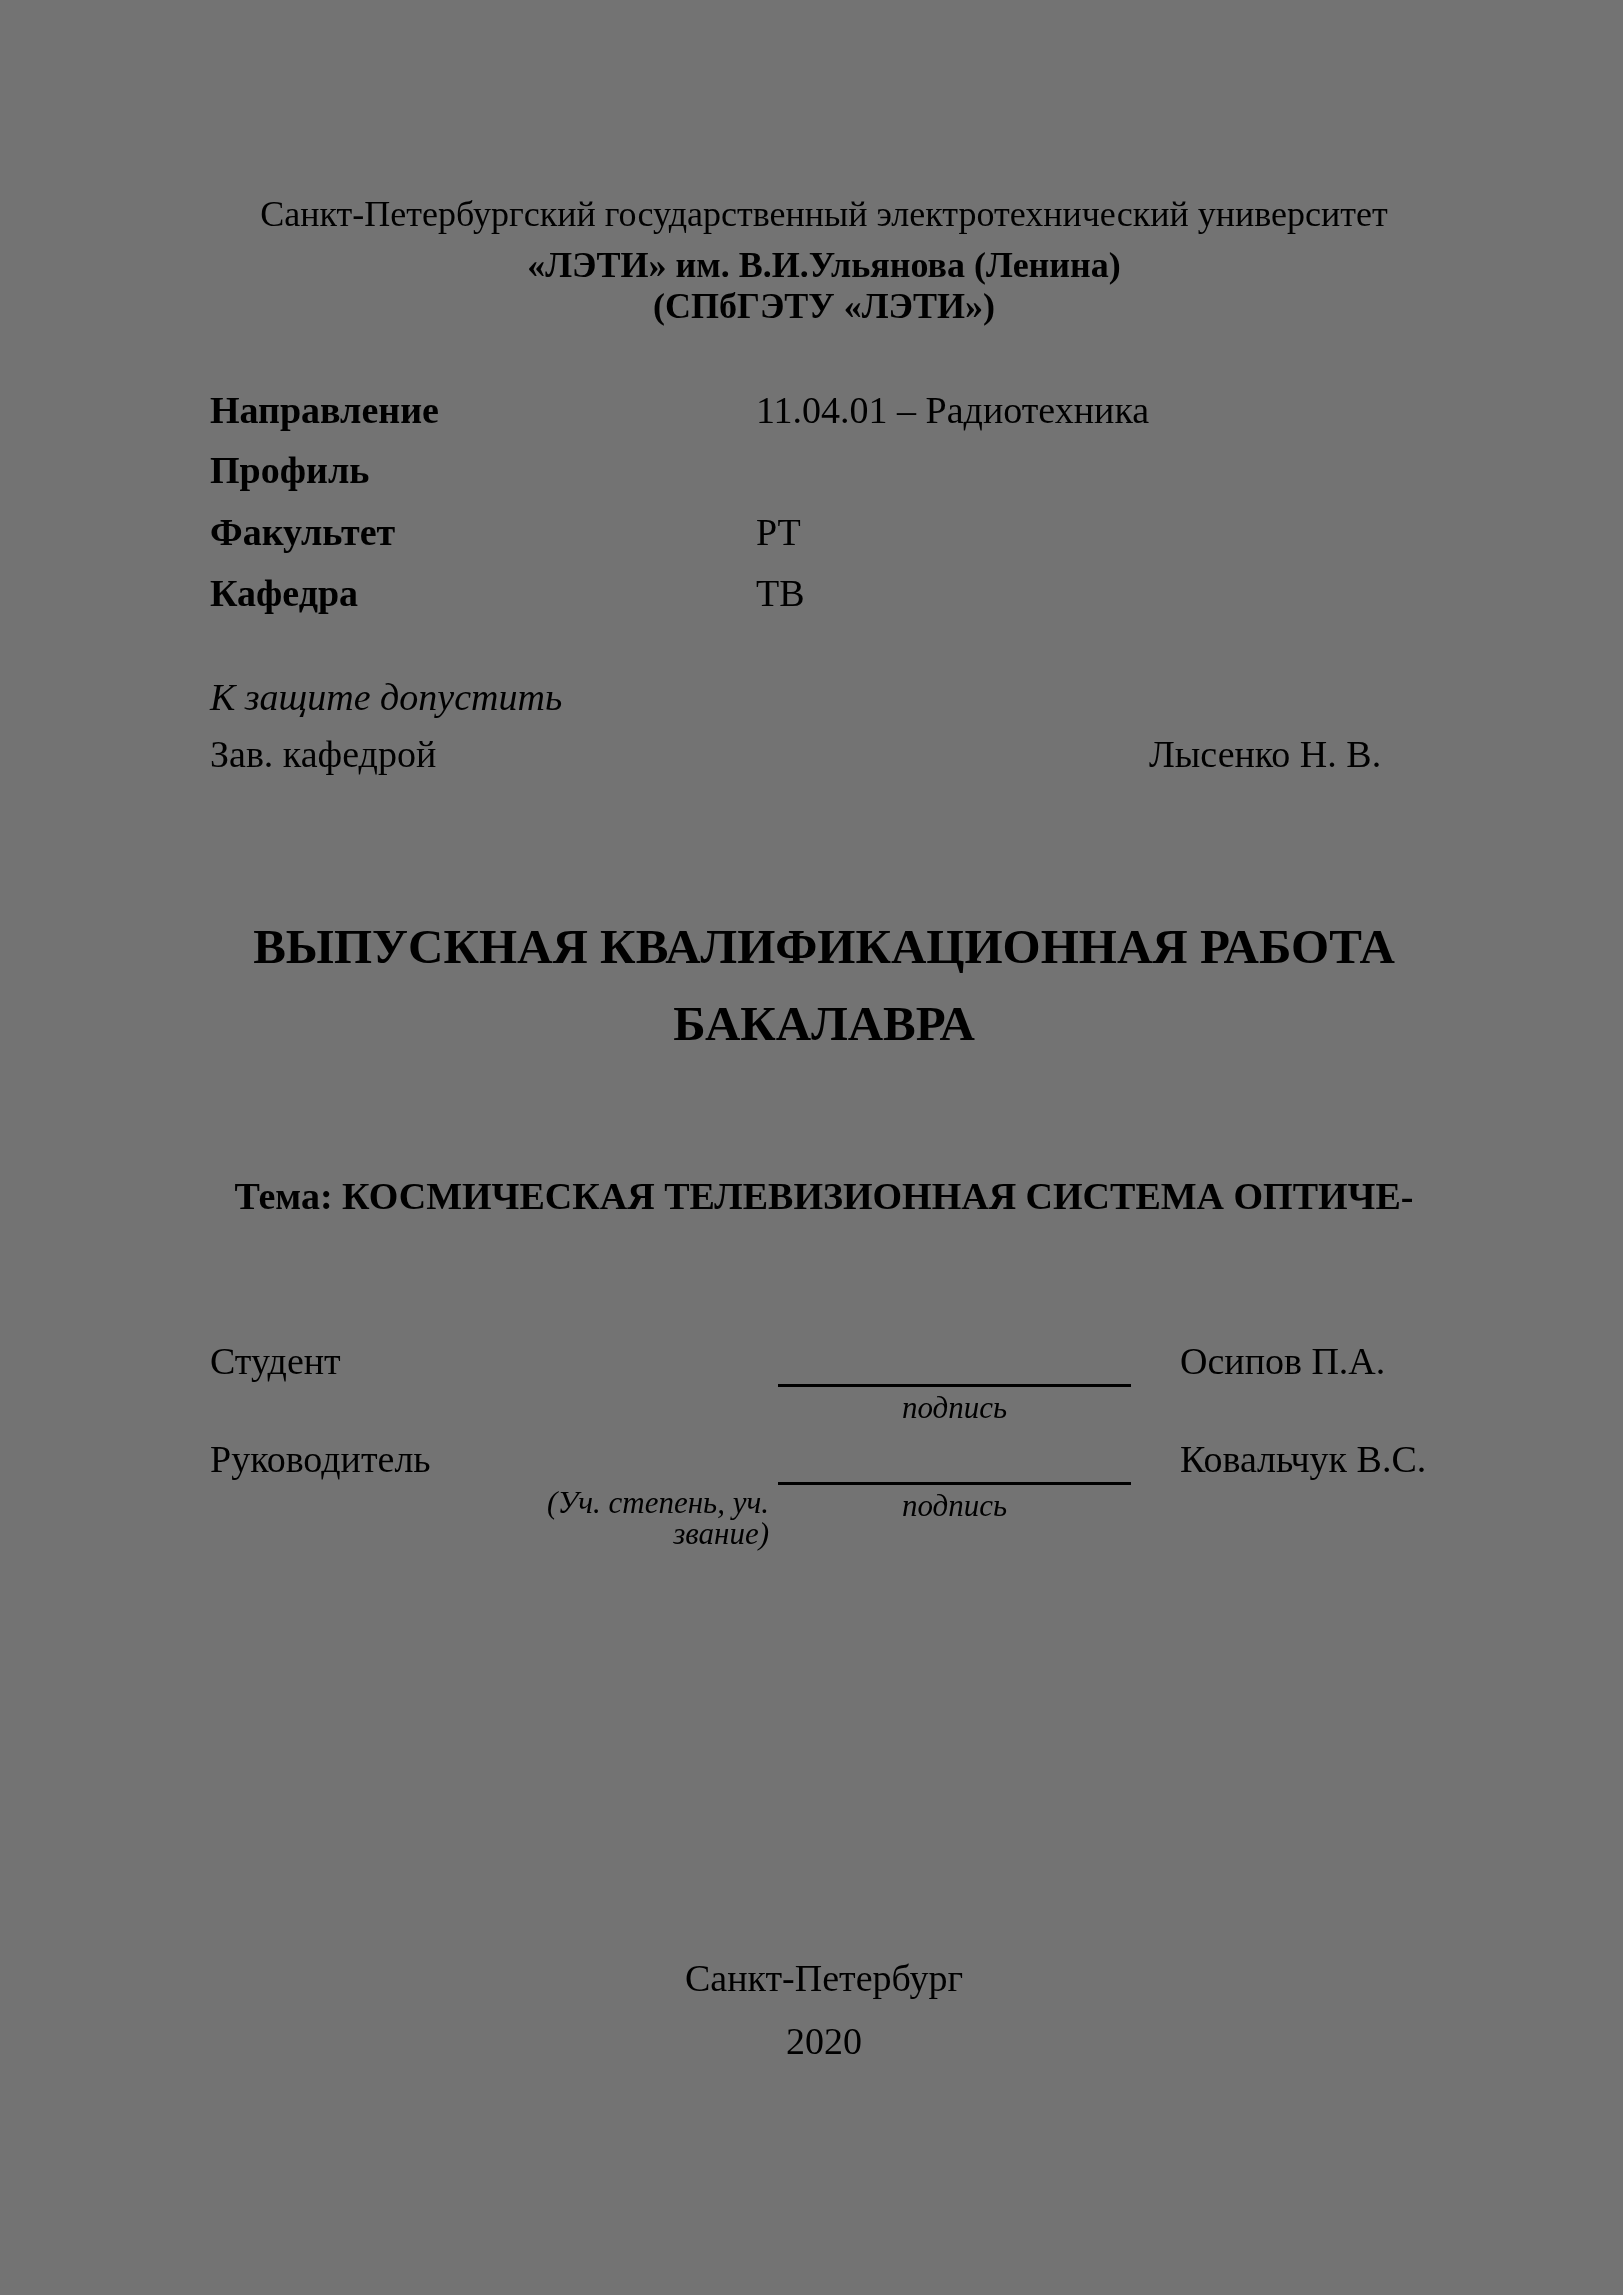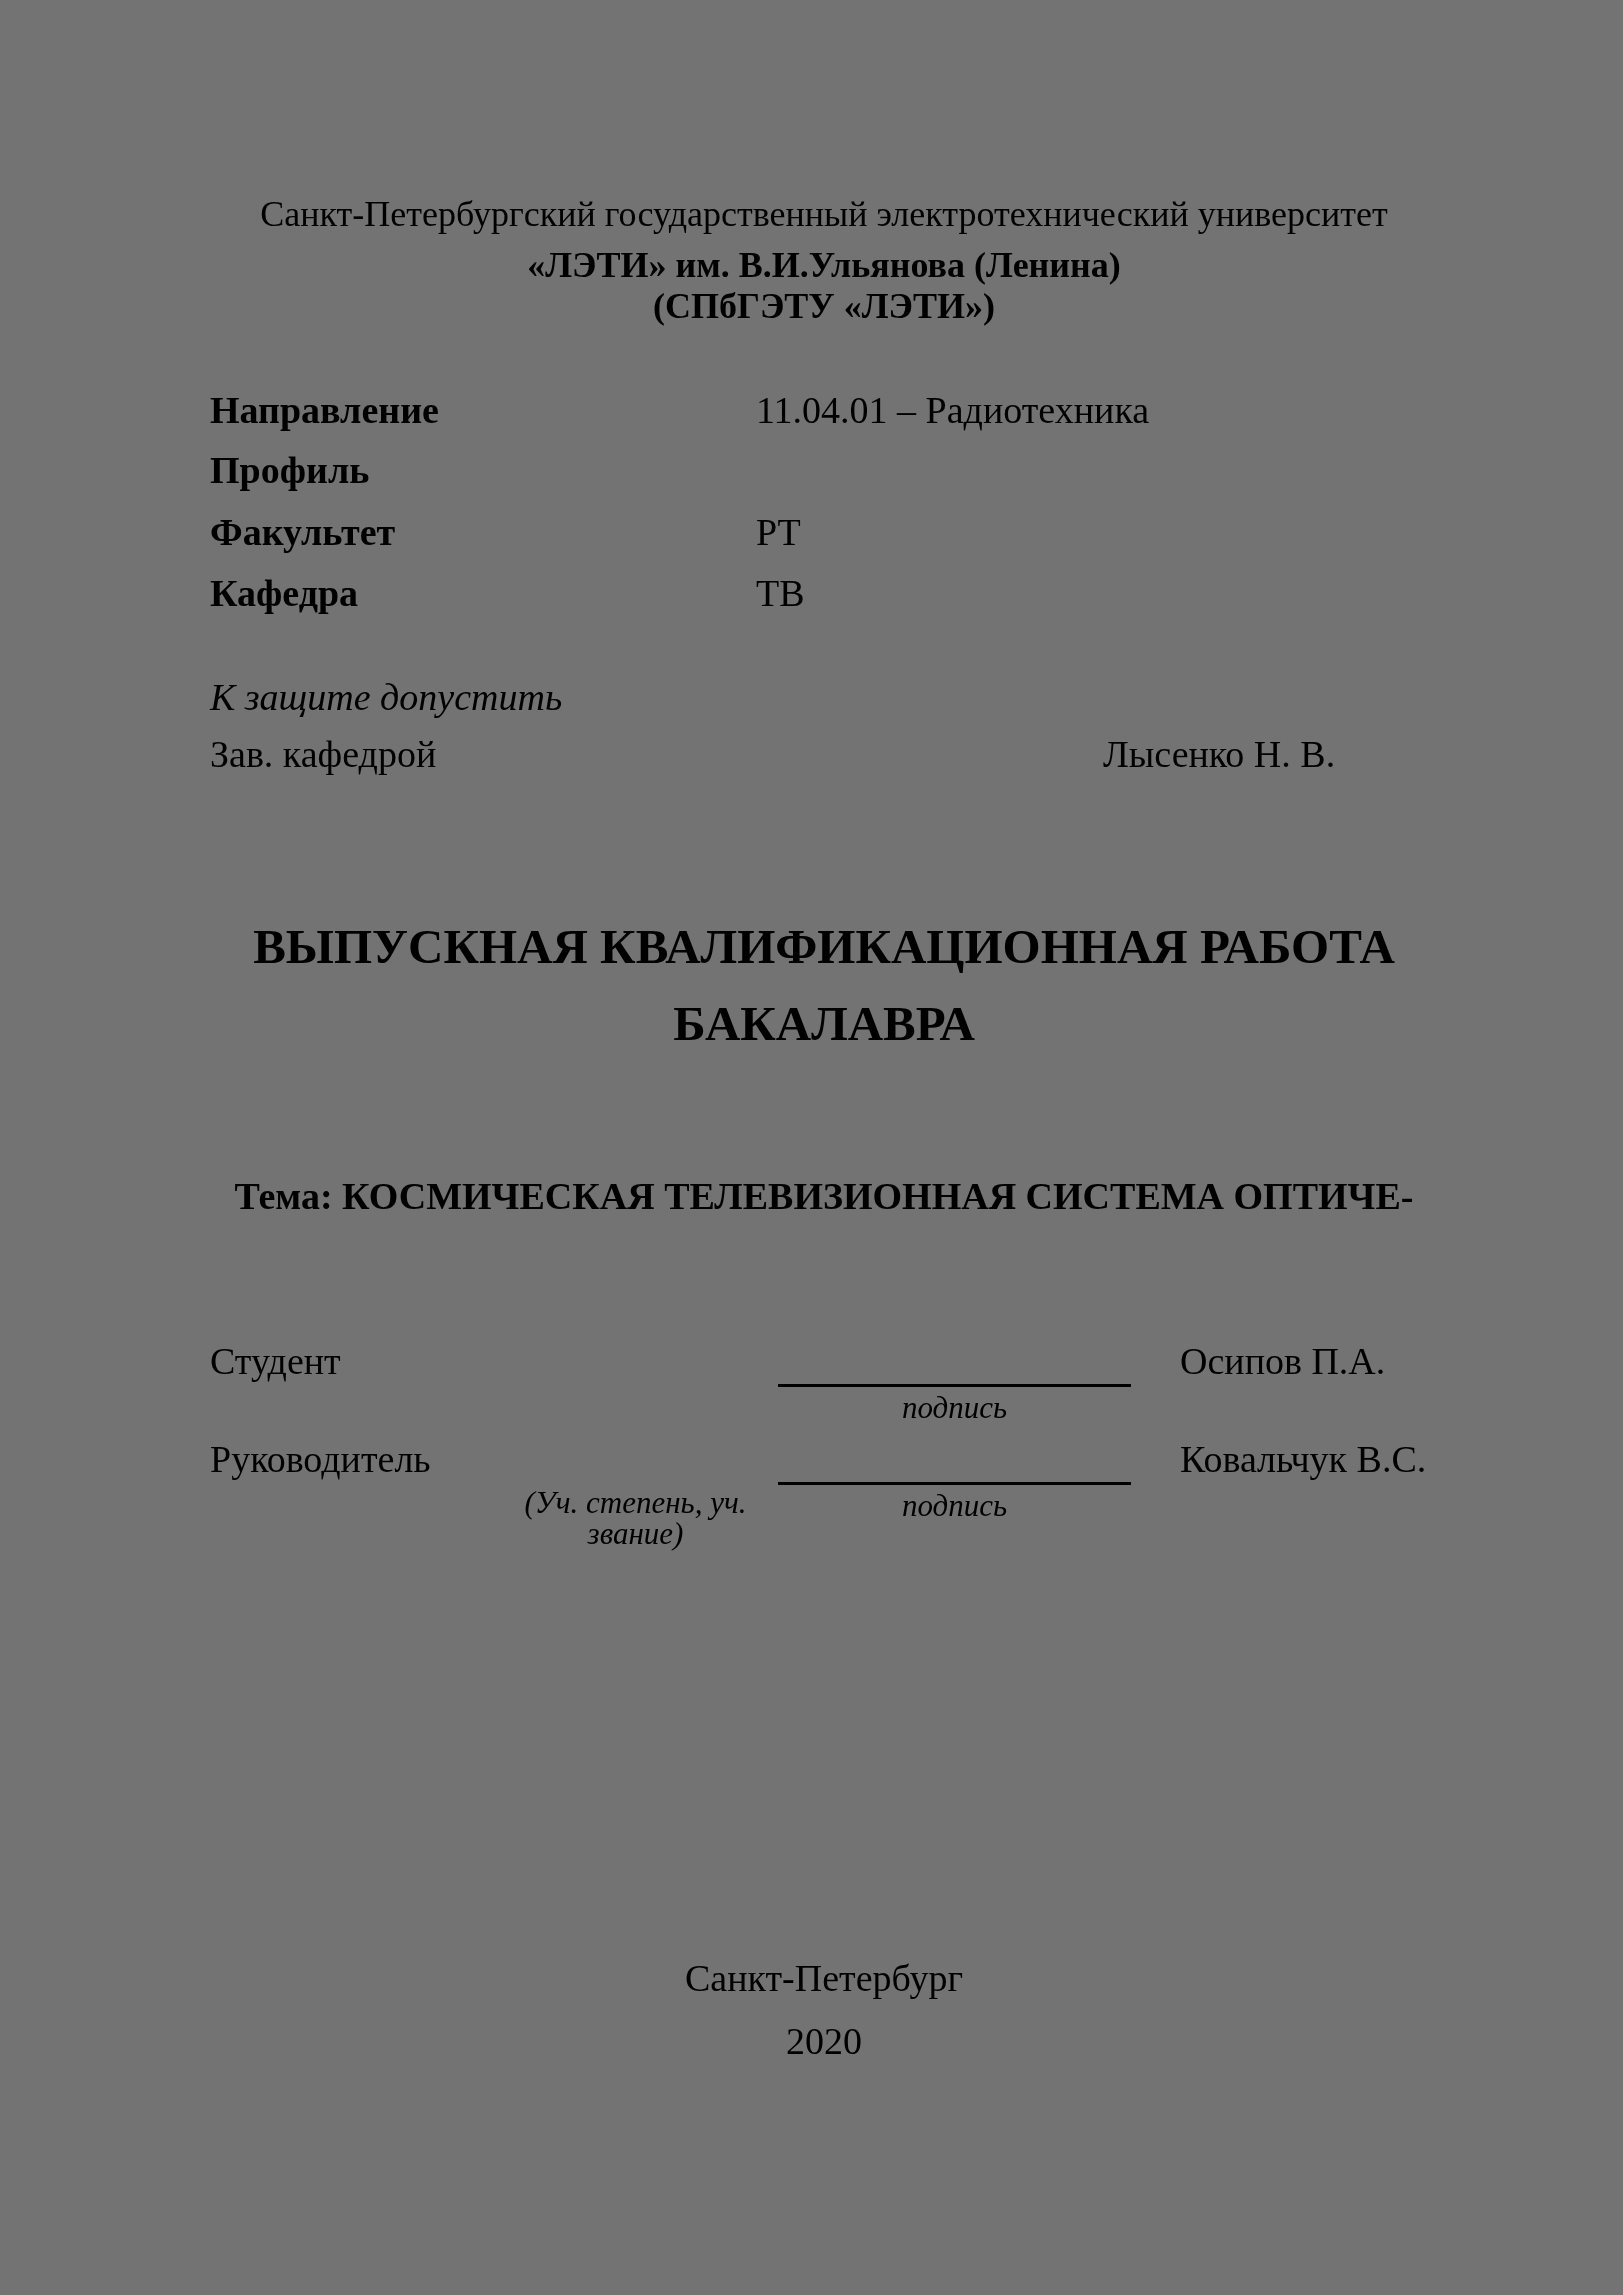--- a/index.html
+++ b/index.html
@@ -25,21 +25,21 @@
   .caption-fs { font-size: 31px; line-height: 1; font-style: italic; }
   .field-row .label { display: inline-block; width: 546px; font-weight: bold; }
   .field-row .value { display: inline-block; }
   .sig-row { height: 102px; }
   .sig-role { left: 0; top: 0; }
   .sig-line {
     left: 568px; top: 42px; width: 353px; height: 0;
     border-top: 3.1px solid #000000;
   }
   .sig-caption { left: 568px; top: 50px; width: 353px; text-align: center; }
-  .degree-caption { left: 292px; top: 47px; width: 267px; text-align: center; font-style: italic; }
+  .degree-caption { left: 292px; top: 47px; width: 267px; text-align: right; font-style: italic; }
   .sig-name { left: 970px; top: 0; }
   .topic-block { line-height: 44px; margin-top: 48px; }
 </style>
 </head>
 <body>
 
 <div class="page">
 
   <div class="abs content center hdr-fs" style="top:196px;">Санкт-Петербургский государственный электротехнический университет</div>
   <div class="abs content center hdr-fs bold" style="top:288px;">(СПбГЭТУ «ЛЭТИ»)</div>
@@ -54,21 +54,21 @@
   <div class="abs content body-fs field-row" style="top:513px;">
     <span class="label">Факультет</span><span class="value">РТ</span>
   </div>
   <div class="abs content body-fs italic" style="top:678px;">К защите допустить</div>
 
   <div class="abs content body-fs field-row" style="top:574px;">
     <span class="label">Кафедра</span><span class="value">ТВ</span>
   </div>
   <div class="abs content body-fs" style="top:716px; height:47px;">
     <span class="abs" style="left:0; top:19px;">Зав. кафедрой</span>
-    <span class="abs" style="left:893px; top:19px;text-align:right;">Лысенко Н. В.</span>
+    <span class="abs" style="left:939px; top:19px;text-align:right;">Лысенко Н. В.</span>
   </div>
 
   <div class="abs content center title-fs bold" style="top:922px;">ВЫПУСКНАЯ КВАЛИФИКАЦИОННАЯ РАБОТА</div>
   <div class="abs content center title-fs bold" style="top:999px;">БАКАЛАВРА</div>
 
   <div class="abs content center bold topic-block" style="top:1126px; font-size:38px;">
     <div>Тема: КОСМИЧЕСКАЯ ТЕЛЕВИЗИОННАЯ СИСТЕМА ОПТИЧЕ-</div>
   </div>
 
   <div class="abs content sig-row body-fs" style="top:1342px;">

